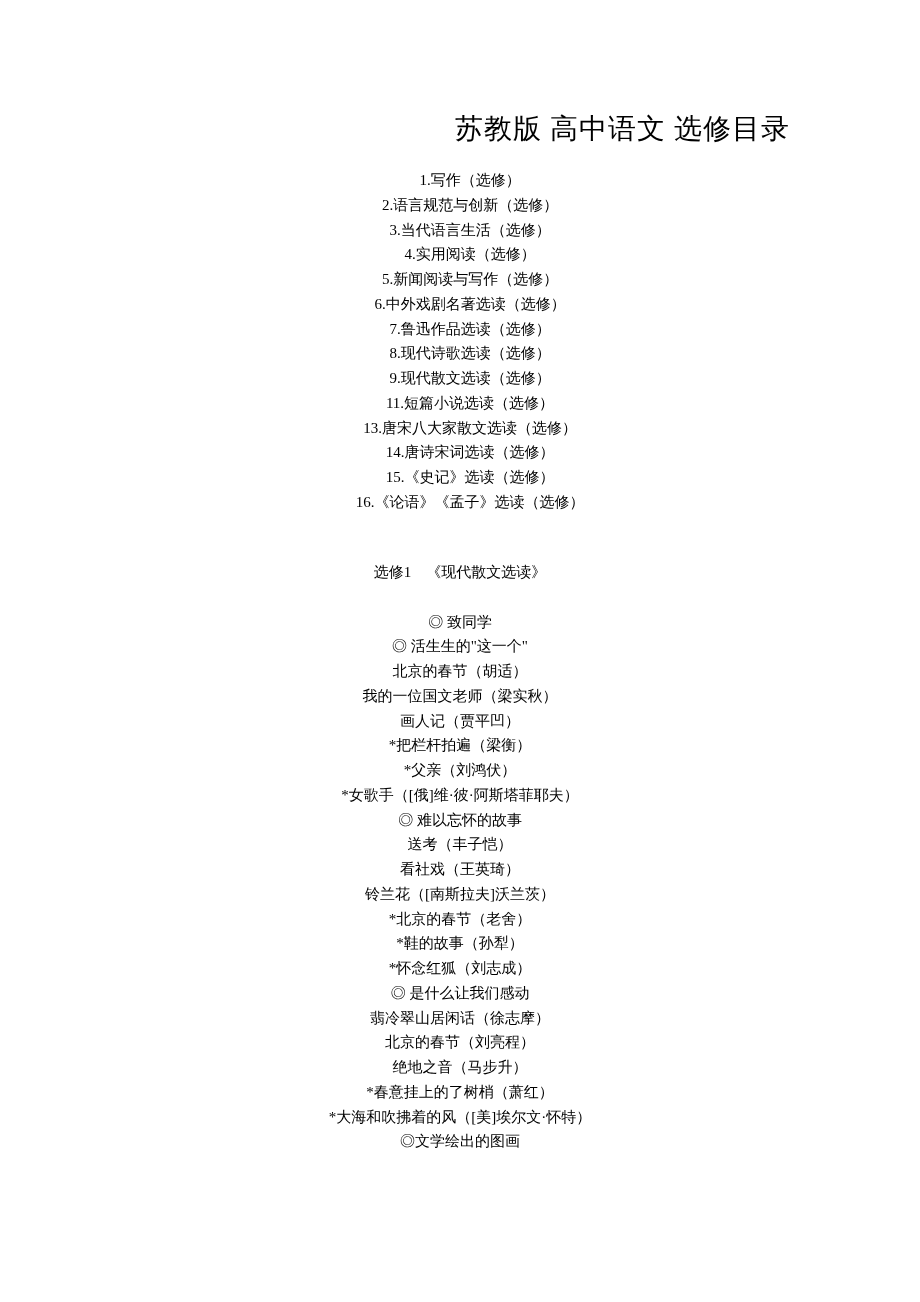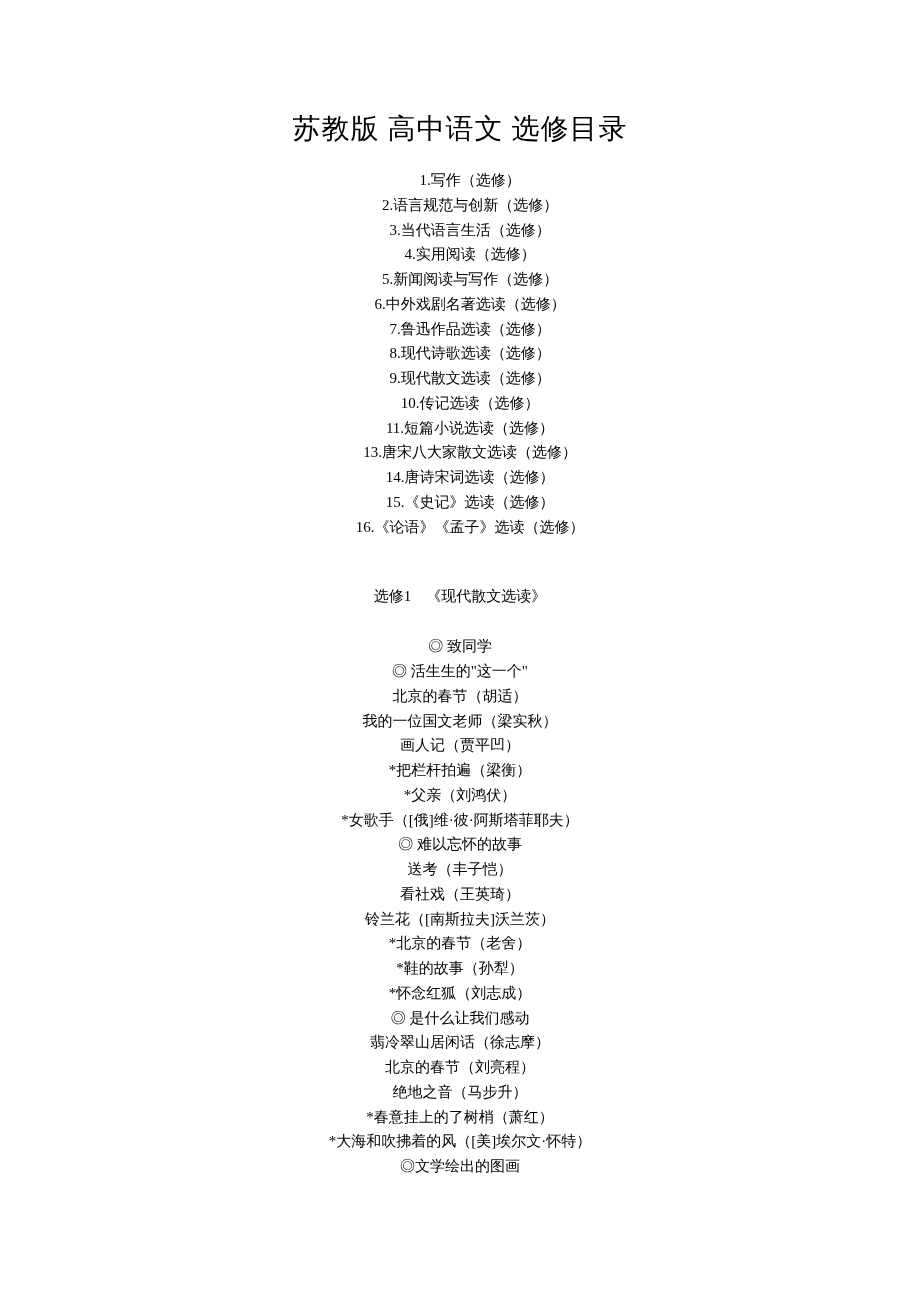--- a/index.html
+++ b/index.html
@@ -11,21 +11,21 @@
     body {
       font-family: "SimSun", "宋体", serif;
       background: #ffffff;
       color: #000000;
       width: 920px;
       min-height: 1302px;
       padding: 110px 130px 50px 130px;
     }
     .title {
       font-size: 28px;
-      text-align: center;
+      text-align: right;
       margin-bottom: 20px;
       font-weight: normal;
       letter-spacing: 1px;
     }
     .toc-list {
       font-size: 15px;
       line-height: 1.65;
       margin-left: 20px;
       margin-bottom: 48px;
     }
@@ -51,21 +51,20 @@
 <div class="toc-list">
   <div class="content-item">1.写作（选修）</div>
   <div class="content-item">2.语言规范与创新（选修）</div>
   <div class="content-item">3.当代语言生活（选修）</div>
   <div class="content-item">4.实用阅读（选修）</div>
   <div class="content-item">5.新闻阅读与写作（选修）</div>
   <div class="content-item">6.中外戏剧名著选读（选修）</div>
   <div class="content-item">7.鲁迅作品选读（选修）</div>
   <div class="content-item">8.现代诗歌选读（选修）</div>
   <div class="content-item">9.现代散文选读（选修）</div>
-  <div class="content-item">10.传记选读（选修）</div>
   <div class="content-item">11.短篇小说选读（选修）</div>
   <div class="content-item">13.唐宋八大家散文选读（选修）</div>
   <div class="content-item">14.唐诗宋词选读（选修）</div>
   <div class="content-item">15.《史记》选读（选修）</div>
   <div class="content-item">16.《论语》《孟子》选读（选修）</div>
 </div>
 
 <div class="section-header">选修1　《现代散文选读》</div>
 
 <div class="content-list">

